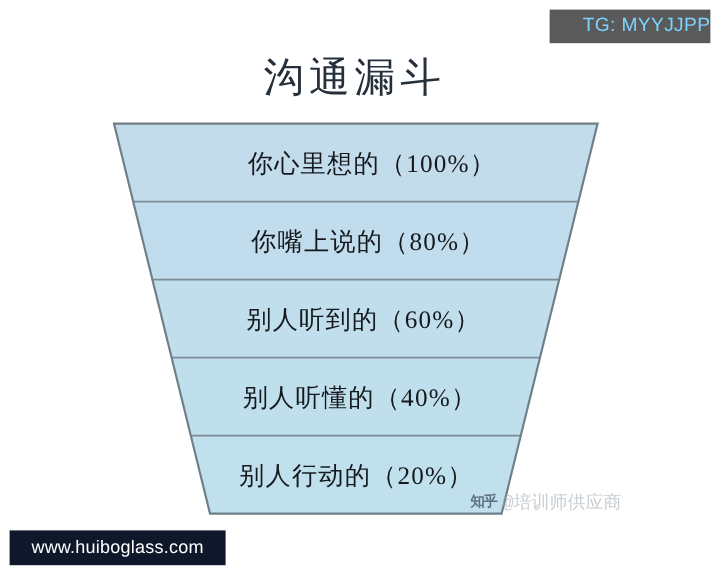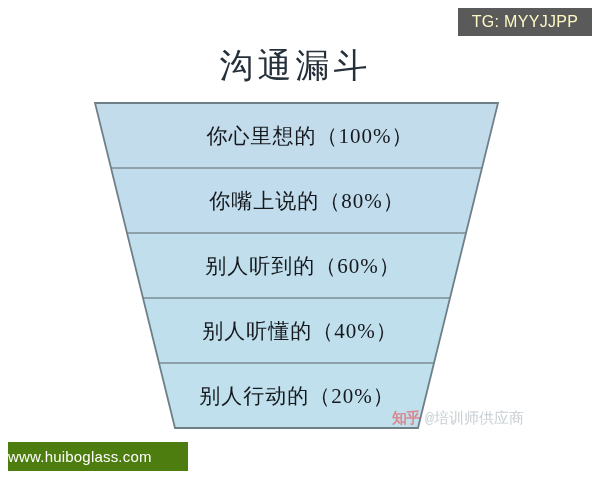--- a/index.html
+++ b/index.html
@@ -25,41 +25,42 @@
   }
 
   
   #tg-badge {
     position: absolute;
     left: 458px;
     top: 8px;
     width: 134px;
     height: 28px;
     background: #5a5a5a;
-    color: #fef9c3;
+    color: #7dd3fc;
     font-family: "Liberation Sans", "DejaVu Sans", sans-serif;
     font-size: 16px;
     line-height: 28px;
-    text-align: center;
+    text-align: right;
     letter-spacing: 0.3px;
     white-space: nowrap;
   }
 
   
   #url-badge {
     position: absolute;
     left: 8px;
     top: 442px;
     width: 180px;
     height: 29px;
-    background: #4d7c0f;
+    background: #0f172a;
     color: #ffffff;
     font-family: "Liberation Sans", "DejaVu Sans", sans-serif;
     font-size: 15px;
     line-height: 29px;
+    text-align: center;
     letter-spacing: 0.2px;
     white-space: nowrap;
   }
 
   
   #chart-title {
     position: absolute;
     left: 0;
     top: 44px;
     width: 591px;
@@ -96,23 +97,23 @@
     top: 406px;
     height: 24px;
     display: flex;
     align-items: center;
     gap: 5px;
     opacity: 0.55;
     pointer-events: none;
   }
   #watermark .zh-logo {
     font-family: Liberation Serif, serif;
-    font-size: 15px;
+    font-size: 12px;
     font-weight: bold;
-    color: #ef4444;
+    color: #0f172a;
     letter-spacing: -1px;
     white-space: nowrap;
   }
   #watermark .zh-user {
     font-family: Liberation Mono, monospace;
     font-size: 15px;
     color: #9aa6ae;
     white-space: nowrap;
   }
 </style>

